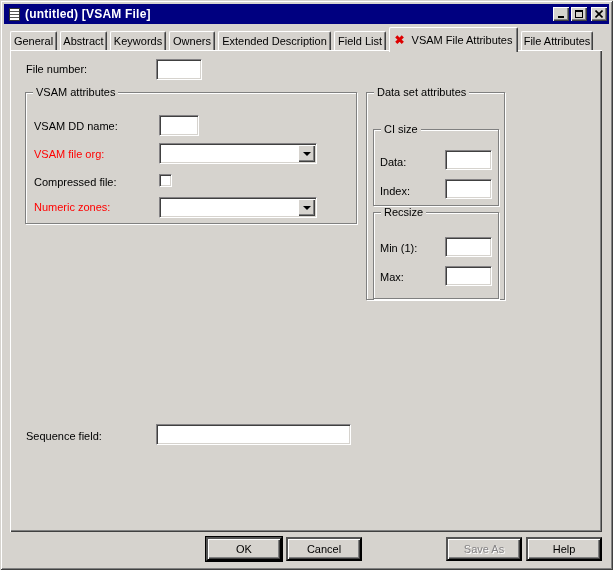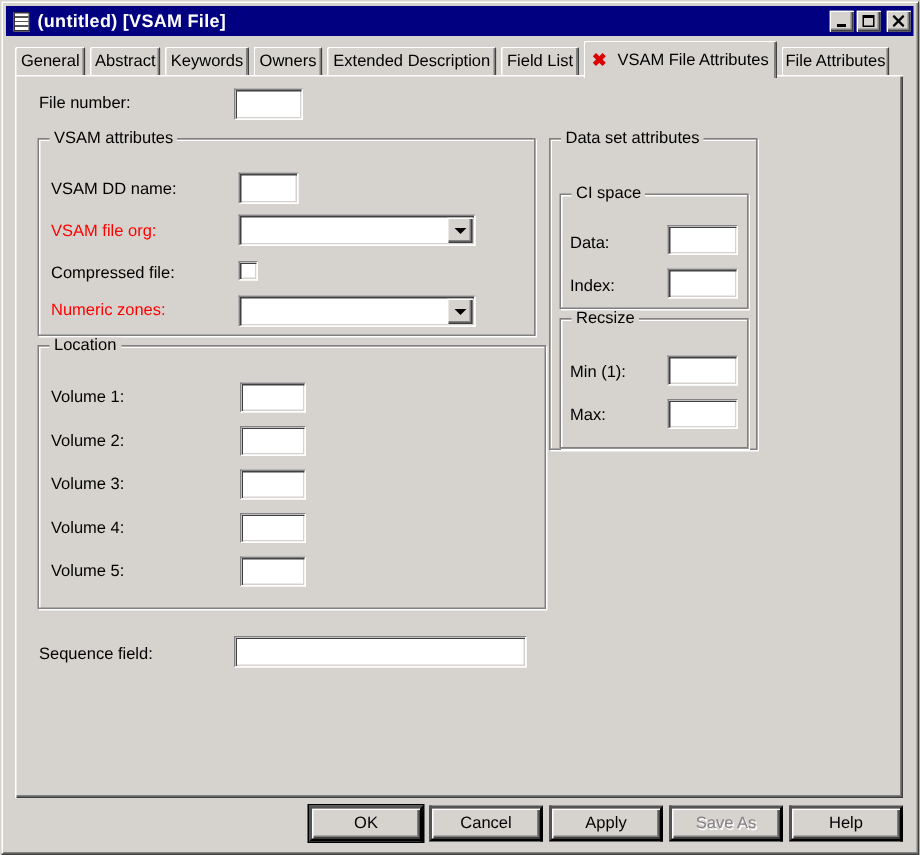--- a/index.html
+++ b/index.html
@@ -168,59 +168,45 @@
 
       <span class="lbl req" style="left:8px;top:108px">Numeric zones:</span>
       <div class="combo" style="left:133px;top:104px;width:158px;height:21px">
         <span class="combo-text"></span>
         <span class="drop-btn">
             <span class="arrow-down"></span>
           </span>
       </div>
     </div>
 
-    <div class="grp" style="left:15px;top:180px;width:339px;height:176px">
-      <span class="grp-title">Location</span>
-      <span class="lbl" style="left:8px;top:28px">Volume 1:</span>
-      <input class="tb" style="left: 134px; top: 24px; width: 44px; height: 20px;" value="">
-      <span class="lbl" style="left:8px;top:57px">Volume 2:</span>
-      <input class="tb" style="left: 134px; top: 53px; width: 44px; height: 20px;" value="">
-      <span class="lbl" style="left:8px;top:86px">Volume 3:</span>
-      <input class="tb" style="left: 134px; top: 82px; width: 44px; height: 20px;" value="">
-      <span class="lbl" style="left:8px;top:115px">Volume 4:</span>
-      <input class="tb" style="left: 134px; top: 111px; width: 44px; height: 20px;" value="">
-      <span class="lbl" style="left:8px;top:144px">Volume 5:</span>
-      <input class="tb" style="left: 134px; top: 140px; width: 44px; height: 20px;" value="">
-    </div>
 
     <span class="lbl" style="left:16px;top:380px">Sequence field:</span>
     <input class="tb" style="left: 146px; top: 374px; width: 195px; height: 21px;" value="">
 
     <div class="grp" style="left:356px;top:42px;width:139px;height:208px">
       <span class="grp-title">Data set attributes</span>
 
       <div class="grp" style="left:6px;top:36px;width:126px;height:77px">
-        <span class="grp-title">CI space</span>
+        <span class="grp-title">CI size</span>
         <span class="lbl" style="left:6px;top:26px">Data:</span>
         <input class="tb" style="left: 71px; top: 20px; width: 47px; height: 20px;" value="">
         <span class="lbl" style="left:6px;top:55px">Index:</span>
         <input class="tb" style="left: 71px; top: 49px; width: 47px; height: 20px;" value="">
       </div>
 
       <div class="grp" style="left:6px;top:119px;width:126px;height:87px">
         <span class="grp-title">Recsize</span>
         <span class="lbl" style="left:6px;top:29px">Min (1):</span>
         <input class="tb" style="left: 71px; top: 24px; width: 47px; height: 20px;" value="">
         <span class="lbl" style="left:6px;top:58px">Max:</span>
         <input class="tb" style="left: 71px; top: 53px; width: 47px; height: 20px;" value="">
       </div>
     </div>
 
 
   </div>
 
   <button class="btn" style="left:286px;top:537px">Cancel</button>
   <button class="btn default" style="left:206px;top:537px">OK</button>
-  <button class="btn" style="left:366px;top:537px">Apply</button>
   <button class="btn disabled" style="left:446px;top:537px">Save As</button>
   <button class="btn" style="left:526px;top:537px">Help</button>
 
 </div>
 
 </body></html>

